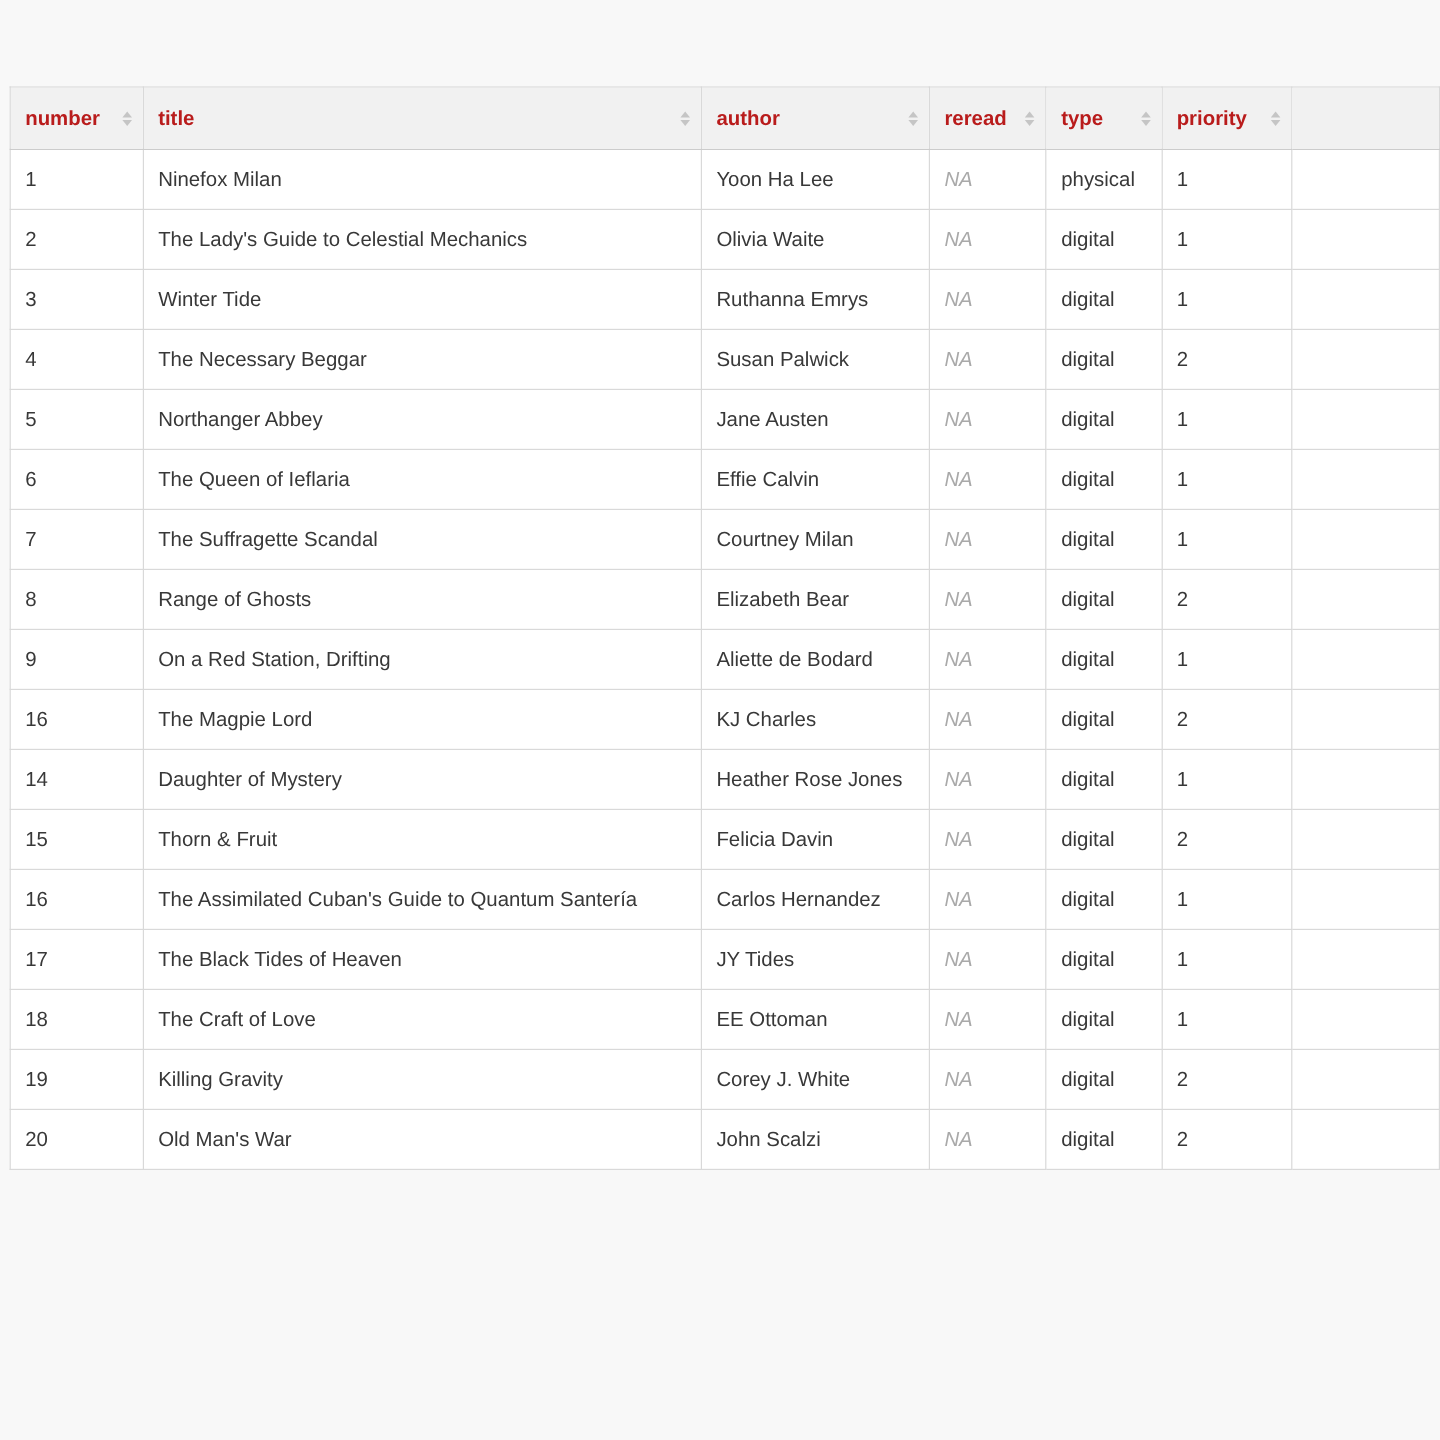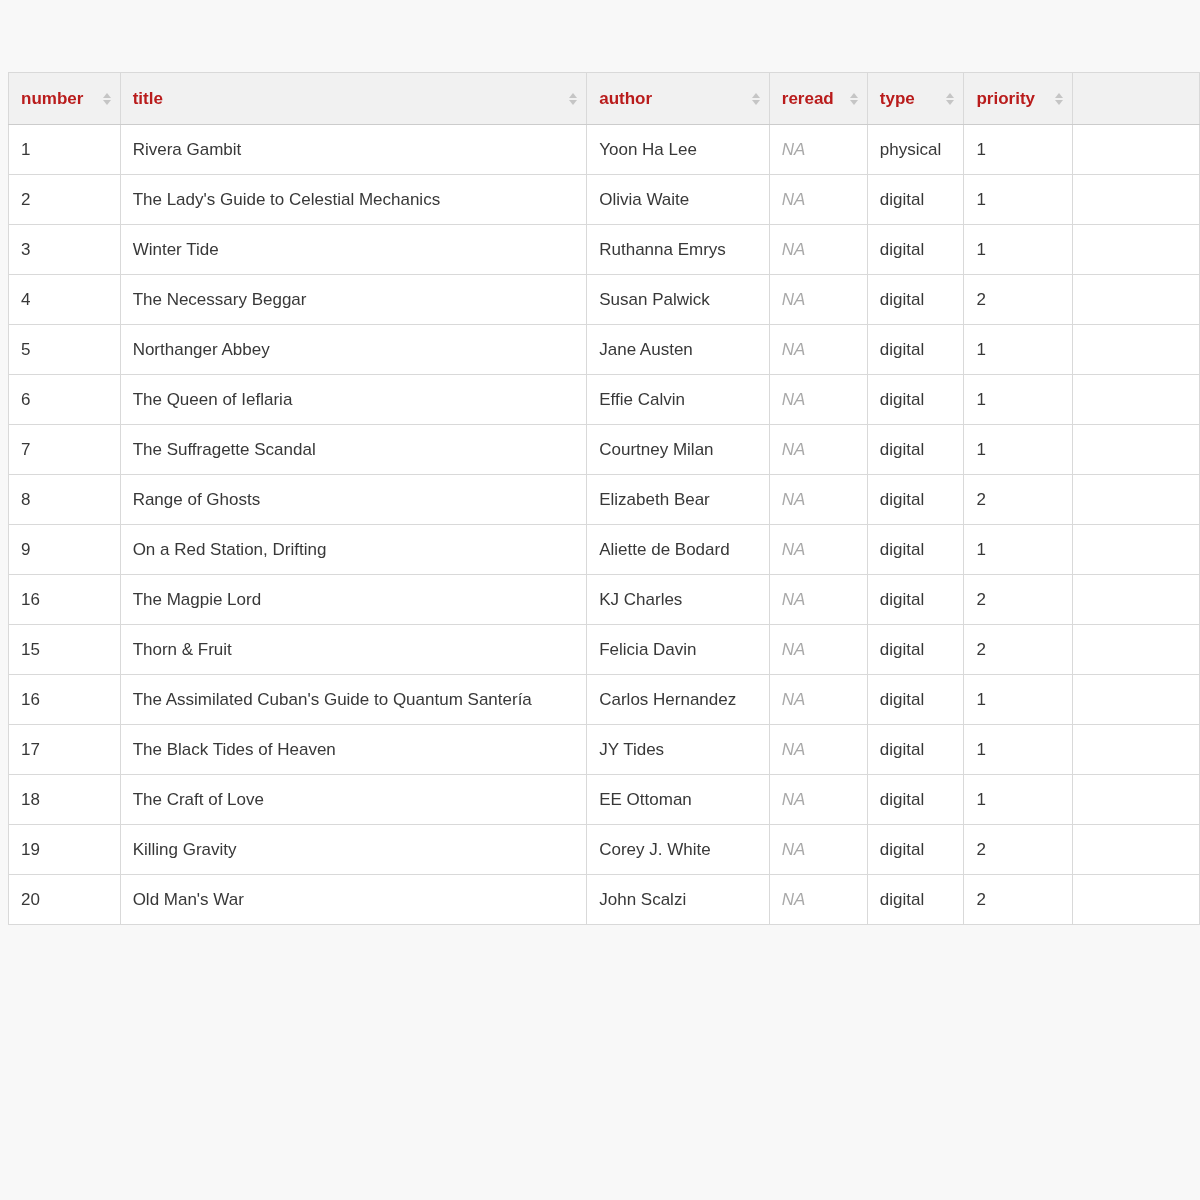--- a/index.html
+++ b/index.html
@@ -136,21 +136,21 @@
               <span class="arrow-up"></span>
               <span class="arrow-down"></span>
             </span>
         </th>
         <th></th>
       </tr>
     </thead>
     <tbody>
         <tr>
     <td>1</td>
-    <td>Rivera Gambit</td>
+    <td>Ninefox Milan</td>
     <td>Yoon Ha Lee</td>
     <td class="na">NA</td>
     <td>physical</td>
     <td>1</td>
     <td></td>
   </tr>
         <tr>
     <td>2</td>
     <td>The Lady's Guide to Celestial Mechanics</td>
     <td>Olivia Waite</td>
@@ -222,20 +222,29 @@
     <td>1</td>
     <td></td>
   </tr>
         <tr>
     <td>16</td>
     <td>The Magpie Lord</td>
     <td>KJ Charles</td>
     <td class="na">NA</td>
     <td>digital</td>
     <td>2</td>
+    <td></td>
+  </tr>
+        <tr>
+    <td>14</td>
+    <td>Daughter of Mystery</td>
+    <td>Heather Rose Jones</td>
+    <td class="na">NA</td>
+    <td>digital</td>
+    <td>1</td>
     <td></td>
   </tr>
         <tr>
     <td>15</td>
     <td>Thorn &amp; Fruit</td>
     <td>Felicia Davin</td>
     <td class="na">NA</td>
     <td>digital</td>
     <td>2</td>
     <td></td>

